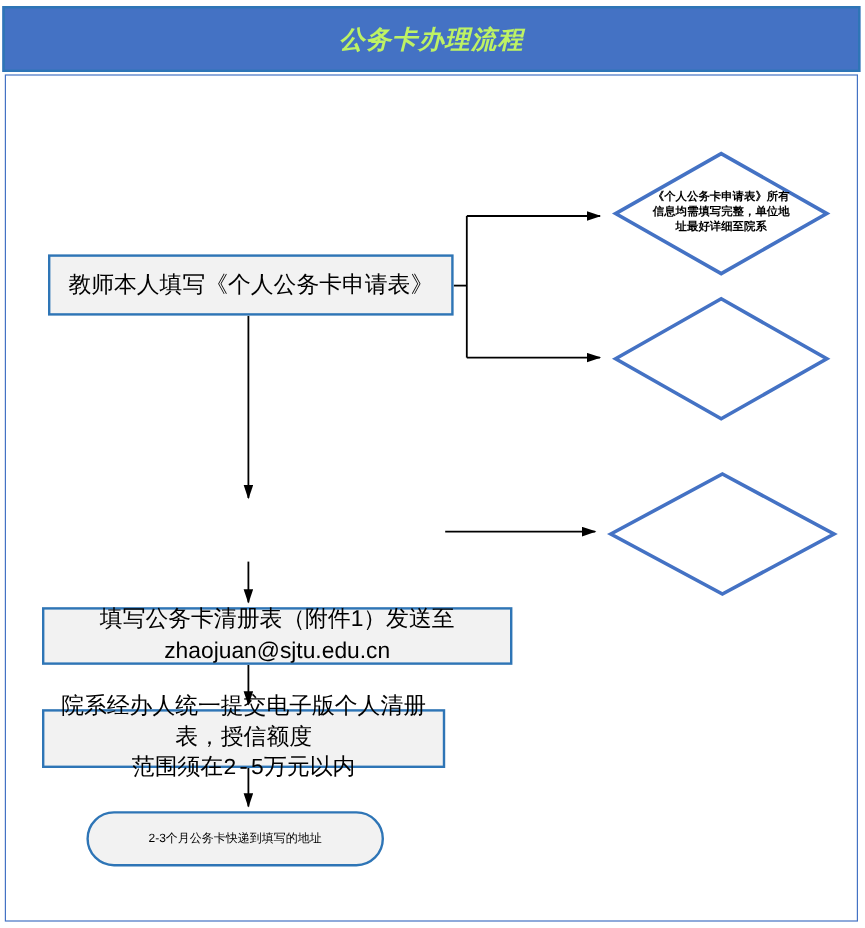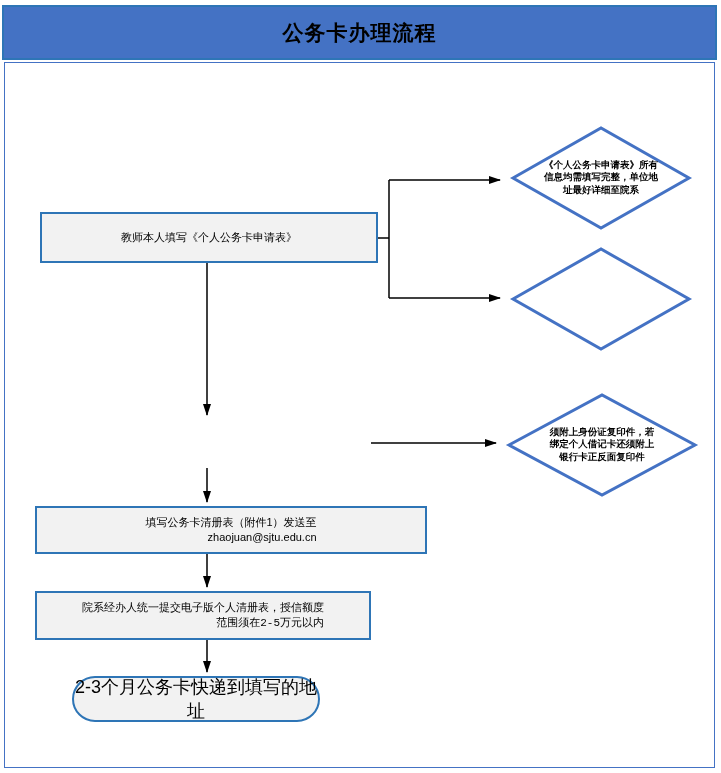--- a/index.html
+++ b/index.html
@@ -6,38 +6,38 @@
   .canvas{
     position:relative;width:721px;height:773px;background:#ffffff;overflow:hidden;
     font-family:"Liberation Sans","DejaVu Sans",sans-serif;color:#000;
   }
   .header{
     position:absolute;left:2px;top:5px;width:715px;height:55px;box-sizing:border-box;
     background:var(--header_fill,#4472C4);border:2px solid var(--header_border,#2E75B6);
     display:flex;align-items:center;justify-content:center;
   }
   .header .title{
-    color:#000000;font-size:21px;font-weight:bold;letter-spacing:1px;
+    color:#bef264;font-size:21px;font-weight:bold;letter-spacing:1px;font-style:italic;
   }
   .frame{
     position:absolute;left:4px;top:62px;width:711px;height:706px;box-sizing:border-box;
     border:1.5px solid var(--frame_border,#4472C4);background:#ffffff;
   }
   svg.connectors{position:absolute;left:0;top:0;width:721px;height:773px;}
   .shape{
     position:absolute;box-sizing:border-box;display:flex;align-items:center;justify-content:center;
     text-align:center;white-space:pre-line;
   }
   .proc{
     background:var(--box_fill,#F2F2F2);border:2.5px solid var(--box_border,#2E75B6);
-    font-size:11px;line-height:1.35;text-align:right;
+    font-size:19px;line-height:1.35;
   }
   .term{
     background:var(--box_fill,#F2F2F2);border:2.5px solid var(--box_border,#2E75B6);
-    border-radius:23px;font-size:18px;
+    border-radius:23px;font-size:10px;
   }
   .note-label{
     position:absolute;width:160px;text-align:center;white-space:pre-line;
     font-size:9.5px;font-weight:bold;line-height:1.3;
   }
   
   .step1{left:40px;top:212px;width:338px;height:51px;}
   .step2{left:35px;top:419px;width:336px;height:49px;}
   .step3{left:35px;top:506px;width:392px;height:48px;}
   .step4{left:35px;top:591px;width:336px;height:49px;font-family:Liberation Mono, monospace;}
@@ -83,17 +83,14 @@
   <div class="shape proc step1">教师本人填写《个人公务卡申请表》</div>
   <div class="shape proc step3">填写公务卡清册表（附件1）发送至
 zhaojuan@sjtu.edu.cn</div>
   <div class="shape proc step4">院系经办人统一提交电子版个人清册表，授信额度
 范围须在2-5万元以内</div>
   <div class="shape term step5">2-3个月公务卡快递到填写的地址</div>
 
   <div class="note-label note1">《个人公务卡申请表》所有
 信息均需填写完整，单位地
 址最好详细至院系</div>
-  <div class="note-label note3">须附上身份证复印件，若
-绑定个人借记卡还须附上
-银行卡正反面复印件</div>
 
 </div>
 
 </body></html>

